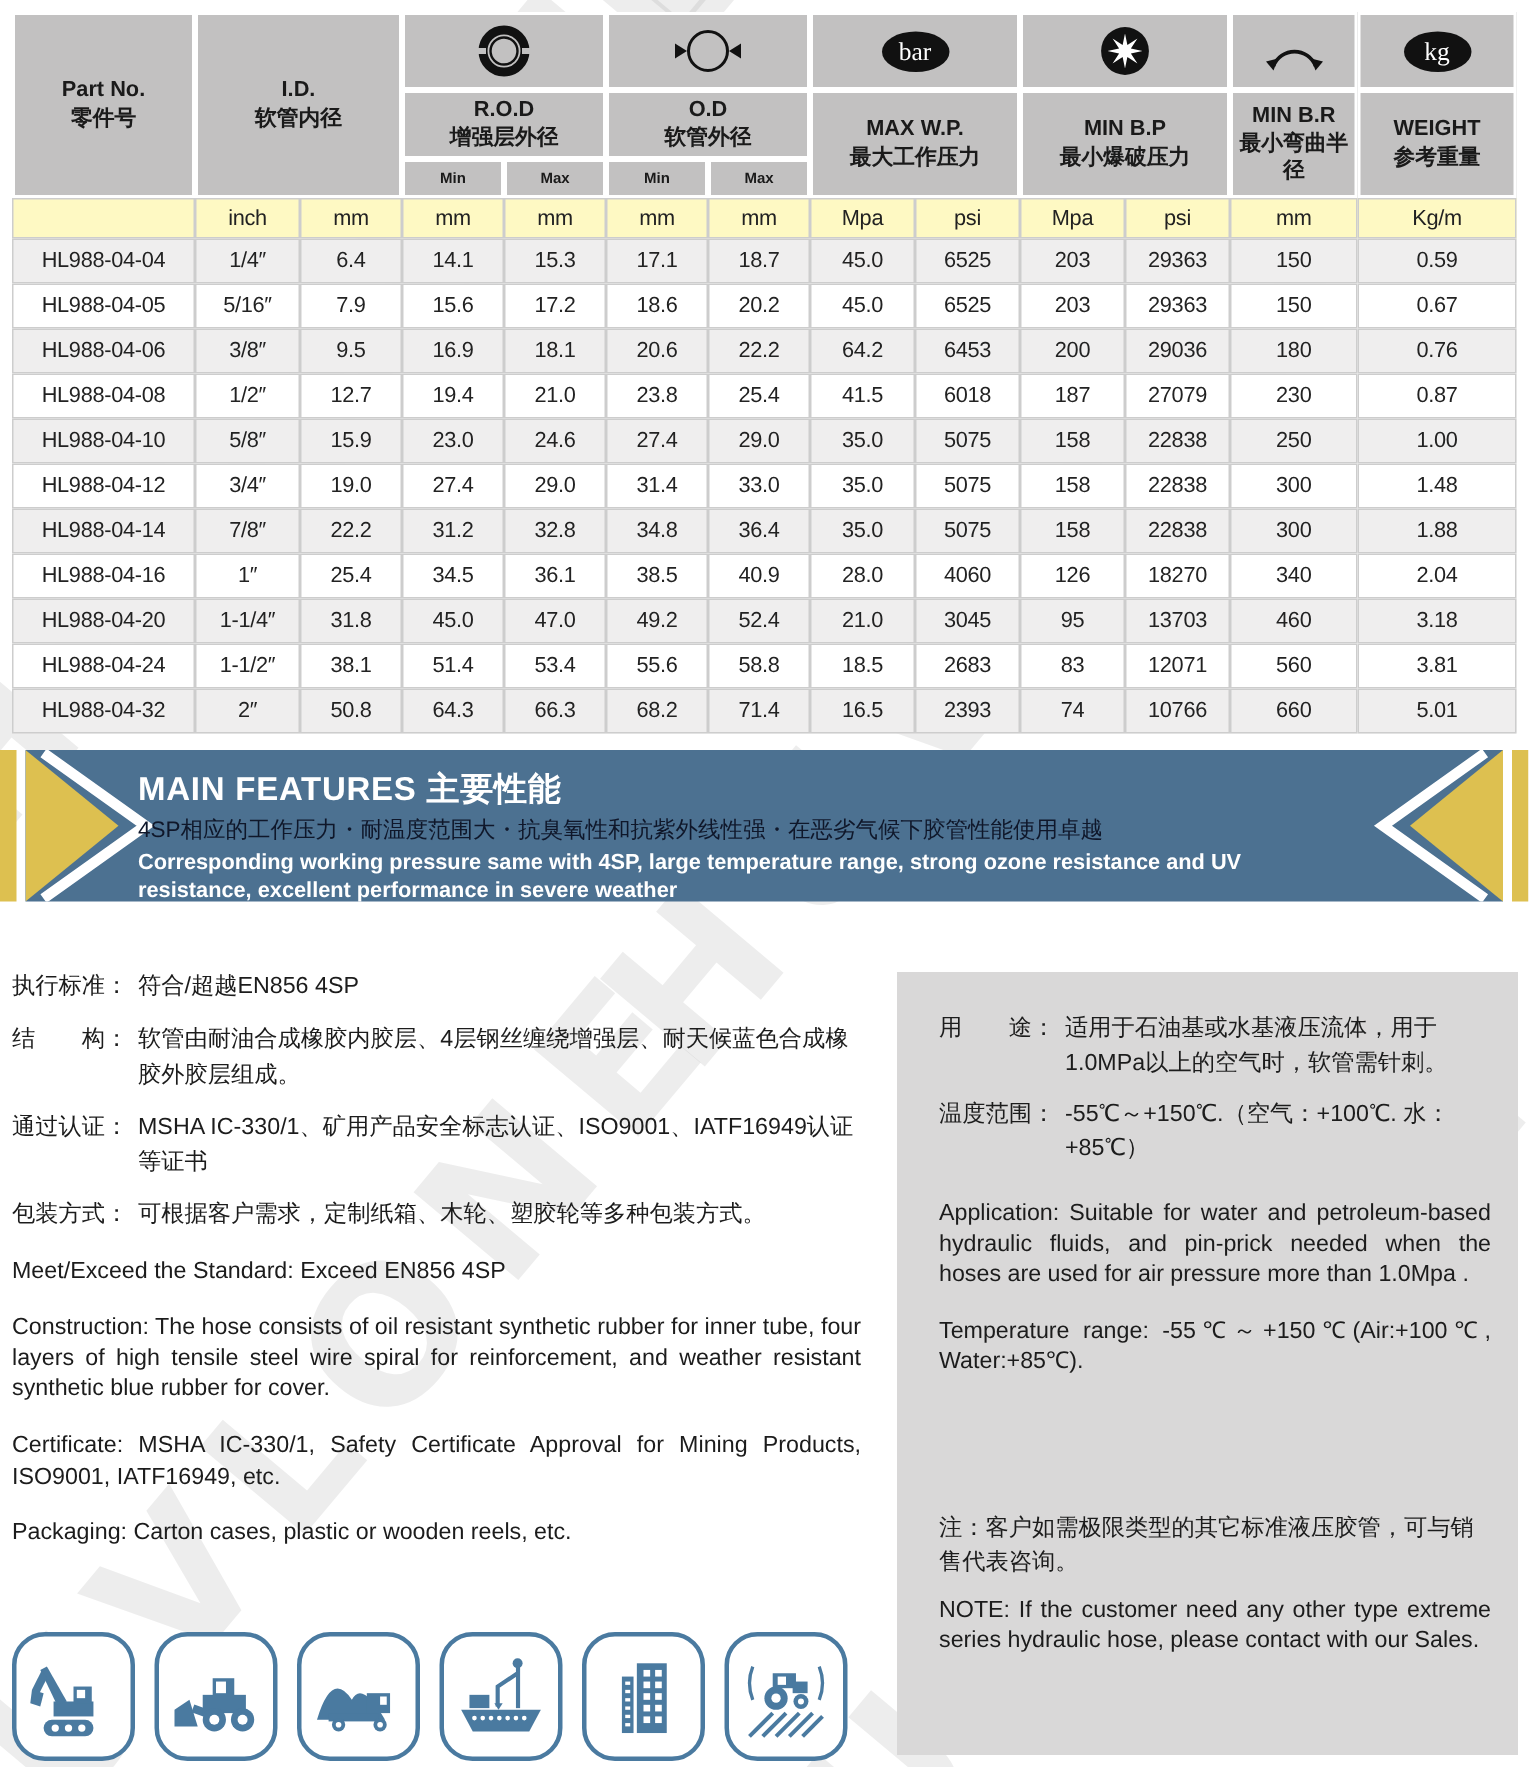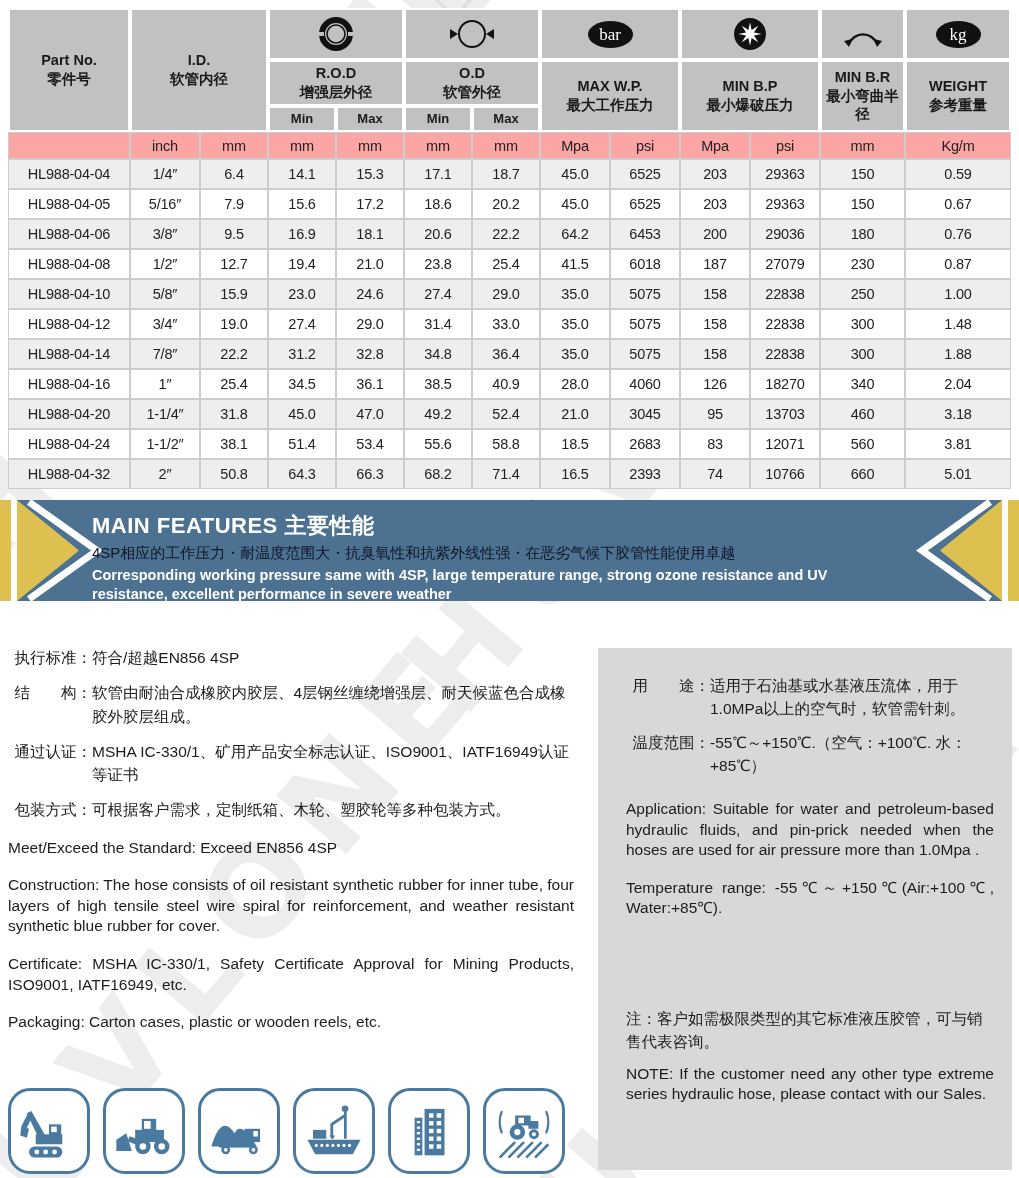--- a/index.html
+++ b/index.html
@@ -19,27 +19,27 @@
     position:absolute;left:8px;top:8px;width:1003px;z-index:10;
     border-collapse:separate;border-spacing:0;table-layout:fixed;
   }
   table.spec th{
     background:#c2c1c1;border:2px solid #ffffff;font-weight:700;
     font-size:14.5px;line-height:1.3;text-align:center;vertical-align:middle;color:#1a1a1a;
     padding:0;
   }
   table.spec .icon-row th{height:48px;}
   table.spec .label-row th{height:42px;}
-  table.spec .minmax-row th{height:22px;font-size:13px;}
+  table.spec .minmax-row th{height:22px;font-size:10px;}
   table.spec td{
     border:1px solid #cdcdcd;text-align:center;vertical-align:middle;
     font-size:14.5px;letter-spacing:-0.2px;height:28px;padding:0 2px;color:#222;
     background:#fff;
   }
-  table.spec tbody tr.units td{height:25px;background:#fca5a5;}
+  table.spec tbody tr.units td{height:25px;background:#fef9c3;}
   table.spec tbody tr:nth-child(even) td{background:#efeeee;}
   .hc-en{display:block;} .hc-cn{display:block;}
   .pill{
     display:inline-block;width:45px;height:27px;line-height:27px;border-radius:50%;
     background:#111;color:#fff;font-family:"Liberation Serif",serif;
     font-weight:normal;font-size:17px;text-align:center;
   }
   .hicon{display:inline-block;vertical-align:middle;}
   
   .banner{position:absolute;left:0;top:500px;width:1019px;height:101px;z-index:10;}
@@ -51,21 +51,21 @@
   .banner .txt{position:absolute;left:92px;top:11px;z-index:3;width:800px;}
   .banner .title{font-size:22px;font-weight:bold;color:#fff;letter-spacing:0.5px;}
   .banner .cnline{font-size:15px;color:#0f172a;margin-top:3px;}
   .banner .enline{
     font-family:Liberation Sans, sans-serif;font-weight:bold;font-size:14.5px;
     color:#fff;margin-top:3px;line-height:1.28;width:770px;
   }
   
   .left-col{position:absolute;left:8px;top:646px;width:566px;z-index:10;}
   .spec-item{display:flex;margin-bottom:12px;font-size:15.5px;line-height:1.5;}
-  .spec-label{flex:0 0 84px;white-space:nowrap;text-align:right;}
+  .spec-label{flex:0 0 84px;white-space:nowrap;}
   .spec-text{flex:1;}
   .en-block{margin-top:16px;}
   .para{margin:0 0 17px 0;font-size:15.5px;line-height:1.33;text-align:justify;}
   .para:last-child{margin-bottom:0;}
   .right-box{
     position:absolute;left:598px;top:648px;width:414px;height:522px;
     background:#d9d8d8;box-sizing:border-box;padding:26px 18px 14px 28px;z-index:10;
   }
   .right-box .spec-item{margin-bottom:10px;}
   .right-box .en-block{margin-top:22px;}

